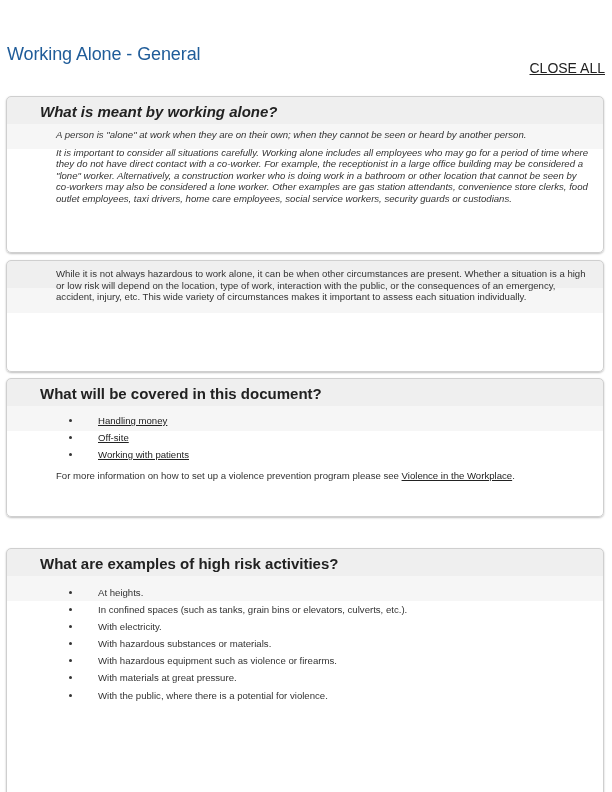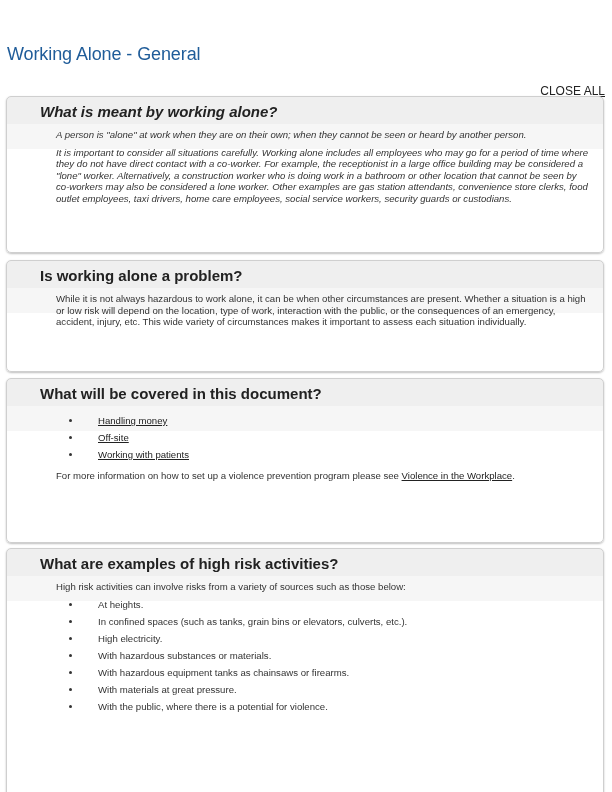--- a/index.html
+++ b/index.html
@@ -6,22 +6,22 @@
   body {
     width: 612px; height: 792px; position: relative; overflow: hidden;
     font-family: "Liberation Sans", sans-serif; color: #333333;
   }
   .page-title {
     position: absolute; left: 7px; top: 44px; margin: 0;
     font-size: 18px; font-weight: normal; color: #1f5c99;
     letter-spacing: -0.1px;
   }
   .close-all {
-    position: absolute; right: 7px; top: 84px;
-    font-size: 12px; color: #222; text-decoration: underline;
+    position: absolute; right: 7px; top: 60px;
+    font-size: 14px; color: #222; text-decoration: underline;
     cursor: pointer;
   }
   .box {
     position: absolute; left: 6px; width: 598px;
     border: 1px solid #cfcfcf; border-radius: 5px;
     box-shadow: 0 1px 2px rgba(0,0,0,0.25);
     background: linear-gradient(to bottom, #efefef 0px, #efefef 27px, #f6f6f6 27px, #f6f6f6 52px, #ffffff 52px);
     box-sizing: border-box;
   }
   .box h2 {
@@ -46,45 +46,43 @@
 
 <div class="box" style="top:96px; height:157px;font-style:italic;">
   <h2>What is meant by working alone?</h2>
   <div class="content">
     <p>A person is "alone" at work when they are on their own; when they cannot be seen or heard by another person.</p>
     <p>It is important to consider all situations carefully. Working alone includes all employees who may go for a period of time where they do not have direct contact with a co-worker. For example, the receptionist in a large office building may be considered a "lone" worker. Alternatively, a construction worker who is doing work in a bathroom or other location that cannot be seen by co-workers may also be considered a lone worker. Other examples are gas station attendants, convenience store clerks, food outlet employees, taxi drivers, home care employees, social service workers, security guards or custodians.</p>
   </div>
 </div>
 
 <div class="box" style="top:260px; height:112px;">
-  <h2>Is working alone a problem?</h2>
   <div class="content">
     <p>While it is not always hazardous to work alone, it can be when other circumstances are present. Whether a situation is a high or low risk will depend on the location, type of work, interaction with the public, or the consequences of an emergency, accident, injury, etc. This wide variety of circumstances makes it important to assess each situation individually.</p>
   </div>
 </div>
 
-<div class="box" style="top:378px; height:165px;">
+<div class="box" style="top:378px; height:139px;">
   <h2>What will be covered in this document?</h2>
   <div class="content">
     <ul>
       <li><a>Handling money</a></li>
       <li><a>Off-site</a></li>
       <li><a>Working with patients</a></li>
     </ul>
     <p style="margin-top:9px;"><span>For more information on how to set up a violence prevention program please see </span><a>Violence in the Workplace</a><span>.</span></p>
   </div>
 </div>
 
 <div class="box" style="top:548px; height:254px;">
   <h2>What are examples of high risk activities?</h2>
   <div class="content">
-    <p>High risk activities can involve risks from a variety of sources such as those below:</p>
     <ul style="margin-top:6px;">
       <li>At heights.</li>
       <li>In confined spaces (such as tanks, grain bins or elevators, culverts, etc.).</li>
-      <li>High electricity.</li>
+      <li>With electricity.</li>
       <li>With hazardous substances or materials.</li>
-      <li>With hazardous equipment tanks as chainsaws or firearms.</li>
+      <li>With hazardous equipment such as violence or firearms.</li>
       <li>With materials at great pressure.</li>
       <li>With the public, where there is a potential for violence.</li>
     </ul>
   </div>
 </div>
 
 </body></html>

